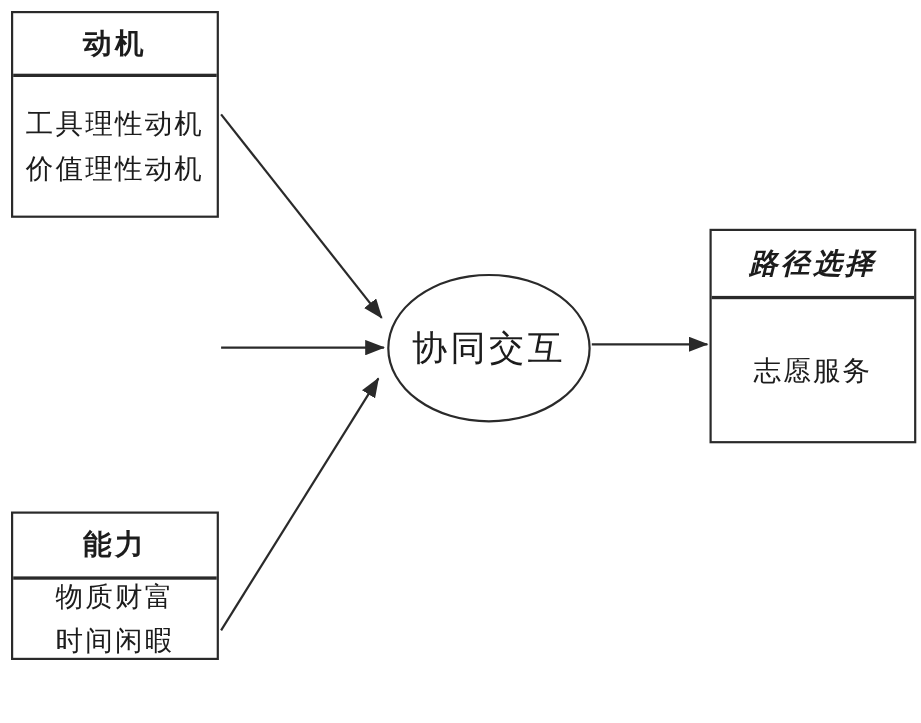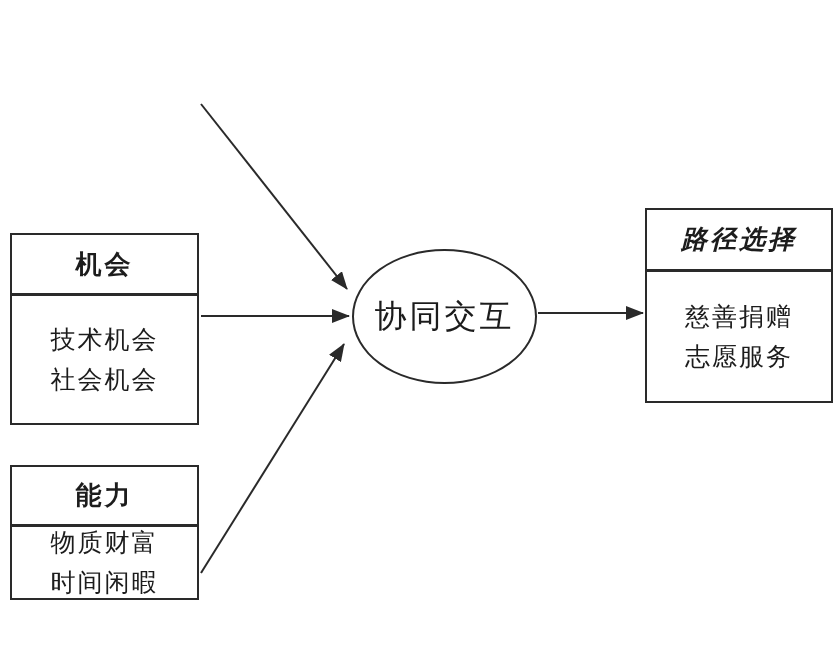--- a/index.html
+++ b/index.html
@@ -89,42 +89,41 @@
       <marker id="arrowhead" markerUnits="userSpaceOnUse" markerWidth="19" markerHeight="14" refX="17" refY="7" orient="auto">
         <path d="M0,0 L18,7 L0,14 Z" fill="#2a2a2a"></path>
       </marker>
     </defs>
     <line class="arrow-line" x1="201" y1="104" x2="347" y2="289" marker-end="url(#arrowhead)"></line>
     <line class="arrow-line" x1="201" y1="316" x2="349" y2="316" marker-end="url(#arrowhead)"></line>
     <line class="arrow-line" x1="201" y1="573" x2="344" y2="344" marker-end="url(#arrowhead)"></line>
     <line class="arrow-line" x1="538" y1="313" x2="643" y2="313" marker-end="url(#arrowhead)"></line>
   </svg>
 
-
-  <div class="fbox" id="box-opportunity">
-    <div class="fbox-header">机会</div>
+  <div class="fbox" id="box-motivation">
+    <div class="fbox-header">动机</div>
     <div class="fbox-body">
-      <span>技术机会</span>
-      <span>社会机会</span>
+      <span>工具理性动机</span>
+      <span>价值理性动机</span>
     </div>
   </div>
+
 
   <div class="fbox" id="box-ability">
     <div class="fbox-header">能力</div>
     <div class="fbox-body">
       <span>物质财富</span>
       <span>时间闲暇</span>
     </div>
   </div>
 
   <div id="ellipse-interaction">
     <span>协同交互</span>
   </div>
 
   <div class="fbox" id="box-path-selection">
     <div class="fbox-header">路径选择</div>
     <div class="fbox-body">
-      <span>慈善捐赠</span>
       <span>志愿服务</span>
     </div>
   </div>
 
 </div>
 
 </body></html>

